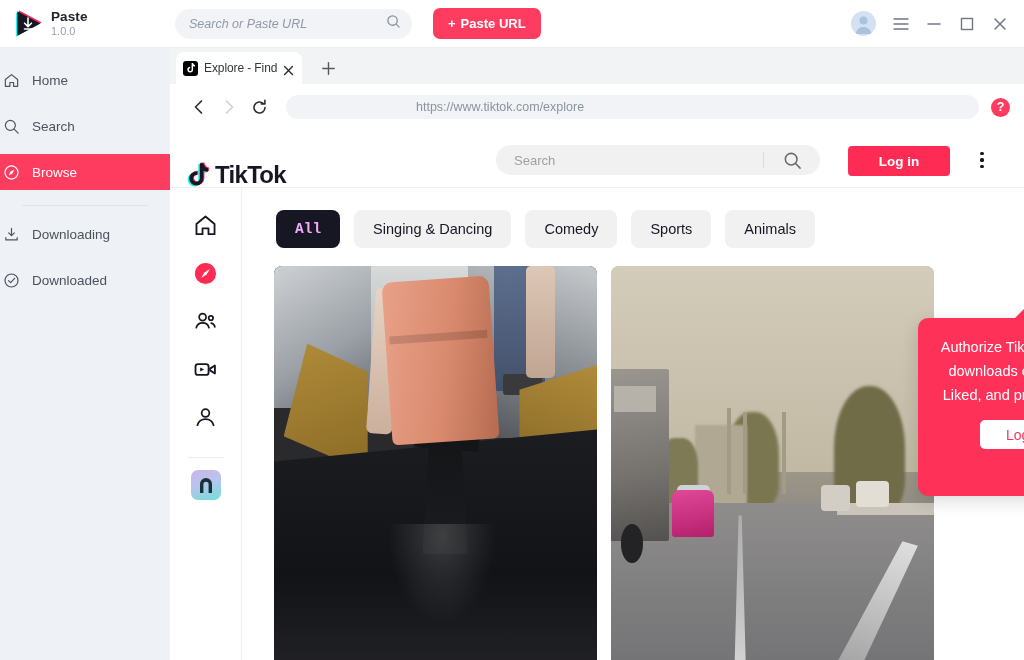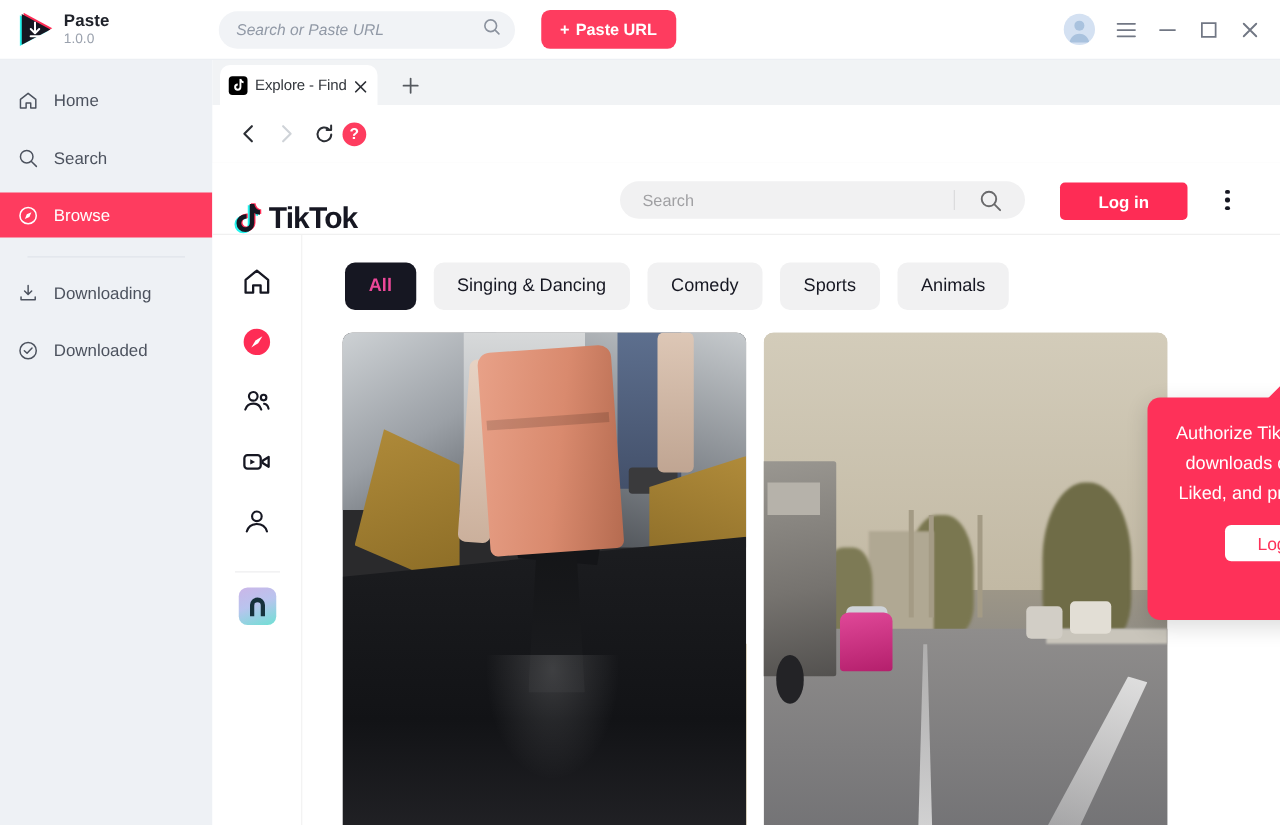--- a/index.html
+++ b/index.html
@@ -54,21 +54,21 @@
   }
   .winbtn { width:16px; height:16px; display:flex; align-items:center; justify-content:center; cursor:pointer; }
 
   
   .sidebar {
     position:absolute; left:0; top:48px; width:170px; height:612px;
     background:#eef1f5;
   }
   .nav-item {
     display:flex; align-items:center; gap:12px; height:36px;
-    padding-left:13px; cursor:pointer; color:#4c525e; font-size:13.5px;
+    padding-left:2px; cursor:pointer; color:#4c525e; font-size:13.5px;
     margin-top:10px;
   }
   .nav-item:first-child { margin-top:14px; }
   .nav-item.active { background:#fe3c5f; color:#ffffff; }
   .nav-icon { width:18px; height:18px; display:flex; align-items:center; justify-content:center; flex:0 0 18px; }
   .nav-div { height:1px; background:#dfe4ea; margin:15px 22px 9px 22px; }
 
   
   .browser { position:absolute; left:170px; top:48px; width:854px; height:616px; background:#f1f3f5; }
 
@@ -137,21 +137,21 @@
   .tt-side-div { width:36px; height:1px; background:#eeeeef; margin:9px 0 12px 0; }
   .tt-app-icon { width:30px; height:30px; border-radius:7px; overflow:hidden; position:relative; cursor:pointer;
                  background:linear-gradient(160deg,#cbb6e8 0%,#b9c4ee 45%,#6fe0d4 100%); }
 
   .tt-content { position:absolute; left:72px; top:58px; width:782px; height:472px; background:#fff; overflow:hidden; }
   .chips { display:flex; gap:14px; padding:22px 0 0 34px; }
   .chip {
     height:38px; padding:0 19px; border-radius:8px; background:#f1f1f2;
     display:flex; align-items:center; font-size:14.5px; color:#161722; cursor:pointer; white-space:nowrap;
   }
-  .chip.active { background:#161722; color:#ec4899; font-weight:bold; }
+  .chip.active { background:#161722; color:#f0abfc; font-weight:bold;font-family:Liberation Mono, monospace; }
 
   .grid { display:flex; gap:14px; padding:18px 0 0 32px; }
   .card { width:323px; height:430px; border-radius:8px; overflow:hidden; position:relative; cursor:pointer; }
 
   
   .thumb1 { width:100%; height:100%; position:relative; background:#2a2a2c; }
   .t1-topleft { position:absolute; left:0; top:0; width:38%; height:33%;
                 background:linear-gradient(150deg,#cdd1d4,#9ba0a6 55%,#5d6268); }
   .t1-topmid { position:absolute; left:30%; top:0; width:34%; height:22%;
                background:linear-gradient(180deg,#d7d9da,#b5b8bb); }
@@ -405,20 +405,23 @@
         <svg width="16" height="16" viewBox="0 0 16 16">
             <path d="M5.5 2l6 6-6 6" stroke="#cfd3d8" stroke-width="1.7" fill="none" stroke-linecap="round" stroke-linejoin="round"></path>
           </svg>
       </div>
       <div class="navbtn">
         <svg width="17" height="17" viewBox="0 0 17 17">
             <path d="M14 8.5a5.5 5.5 0 1 1-1.7-4" stroke="#2c2f35" stroke-width="1.6" fill="none" stroke-linecap="round"></path>
             <path d="M13.9 1.3v3.6h-3.6" stroke="#2c2f35" stroke-width="1.6" fill="none" stroke-linecap="round" stroke-linejoin="round"></path>
           </svg>
       </div>
+      <div class="urlfield">
+        <span class="u">https://www.tiktok.com/explore</span>
+      </div>
       <div class="help-btn">
         <span>?</span>
       </div>
     </div>
 
     <div class="page">
 
       <div class="tt-header">
         <div class="tt-logo">
           <span class="tt-note">

